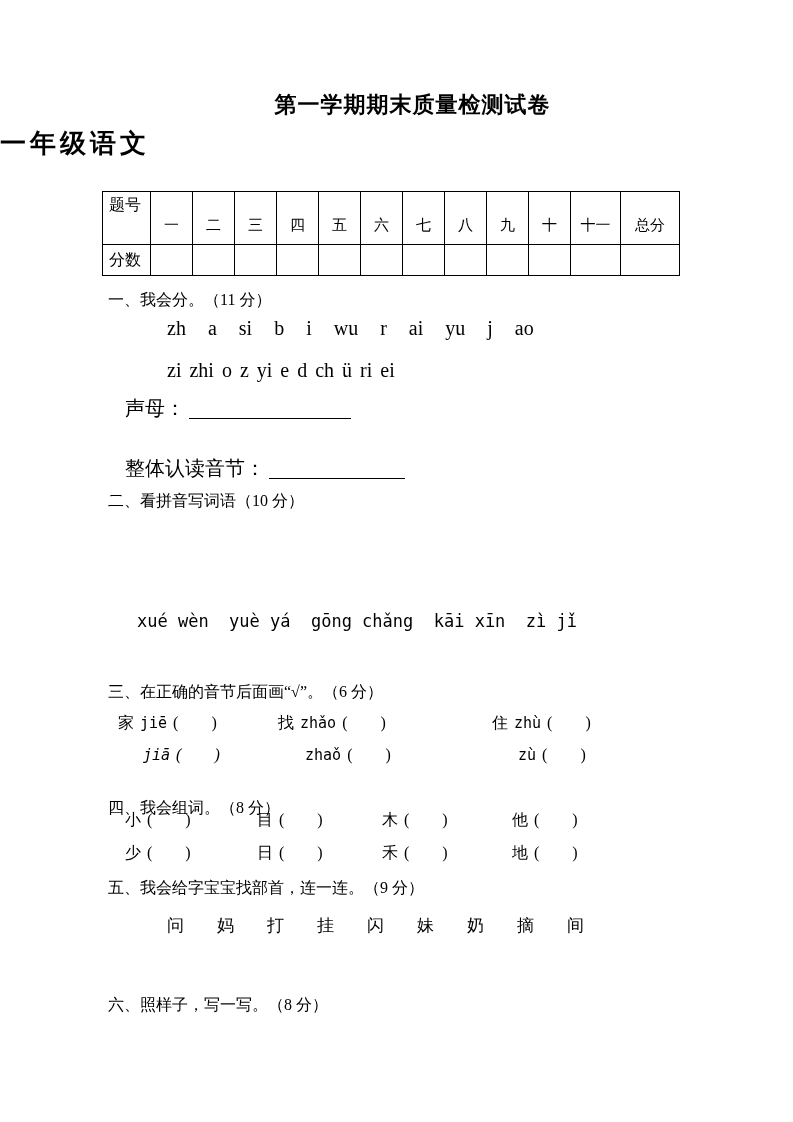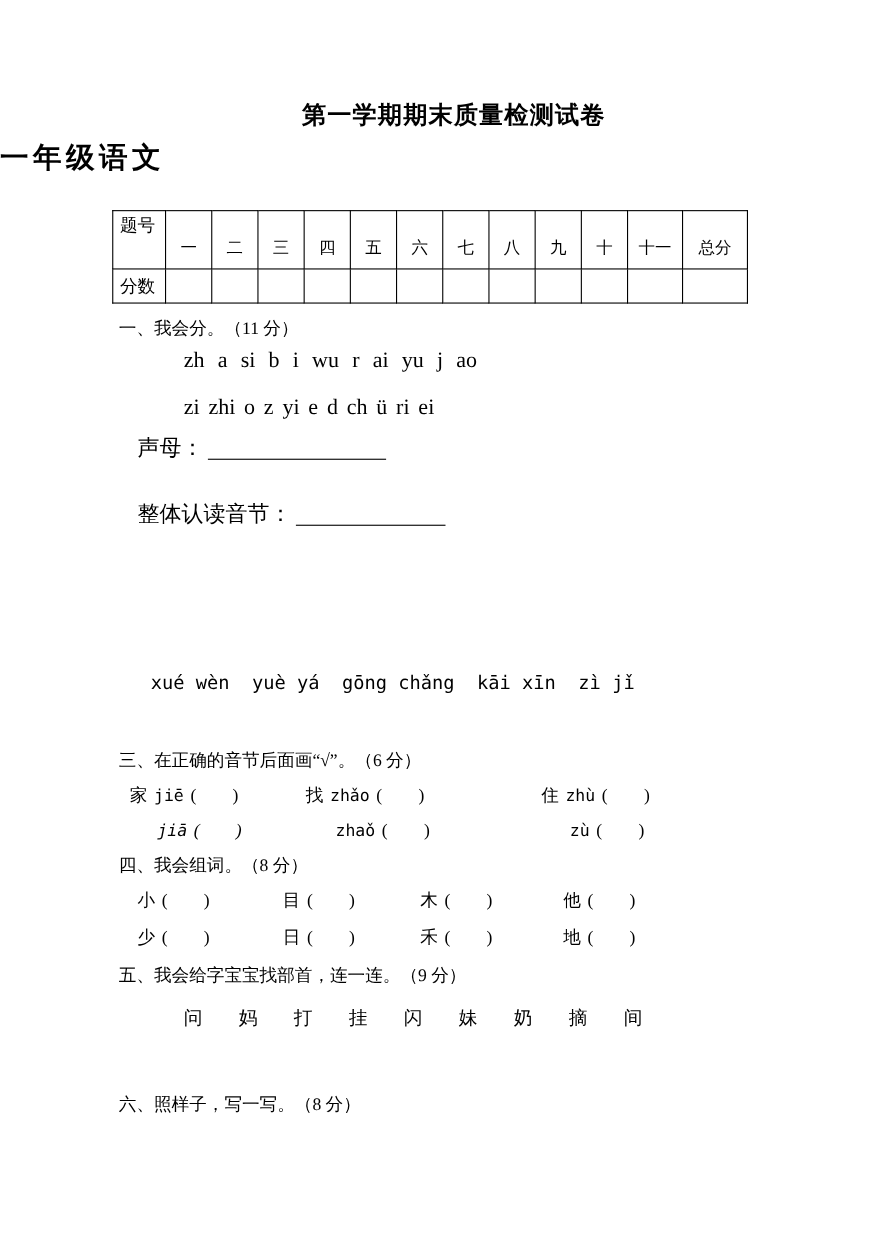--- a/index.html
+++ b/index.html
@@ -31,27 +31,27 @@
   table.score tr.r1 td{height:43px;vertical-align:bottom;padding-bottom:9px;}
   table.score tr.r1 td.lab{vertical-align:top;text-align:left;padding:3px 0 0 6px;font-size:16px;}
   table.score tr.r2 td{height:30px;vertical-align:middle;}
   table.score tr.r2 td.lab{text-align:left;padding-left:6px;font-size:16px;}
   col.c0{width:48px;} col.cn{width:42px;} col.c11{width:50px;} col.c12{width:59px;}
 
   .qh{position:absolute;font-size:16px;line-height:20px;white-space:nowrap;}
   .qh1{top:290px;left:108px;}
   .qh2{top:491px;left:108px;}
   .qh3{top:682px;left:108px;}
-  .qh4{top:778px;left:108px;}
+  .qh4{top:798px;left:108px;}
   .qh5{top:878px;left:108px;}
   .qh6{top:995px;left:108px;}
 
   .prow{position:absolute;display:flex;font-size:20px;line-height:24px;
         font-family:"Liberation Serif", serif;}
-  .prow1{top:316px;left:167px;gap:12px;}
+  .prow1{top:316px;left:167px;gap:22px;}
   .prow2{top:358px;left:167px;gap:8px;}
 
   .blankline{position:absolute;font-size:20px;line-height:22px;white-space:nowrap;}
   .bl1{top:397px;left:125px;}
   .bl2{top:427px;left:125px;}
   .bl3{top:457px;left:125px;}
   .uline{display:inline-block;border-bottom:1px solid #000;height:16px;vertical-align:-4px;margin-left:4px;}
   .u1{width:162px;} .u2{width:170px;} .u3{width:136px;}
 
   .wrow{position:absolute;display:flex;justify-content:space-between;
@@ -162,20 +162,21 @@
     <span>ri</span>
     <span>ei</span>
   </div>
   <div class="blankline bl1">
     <span>声母：</span><span class="uline u1"></span>
   </div>
   <div class="blankline bl3">
     <span>整体认读音节：</span><span class="uline u3"></span>
   </div>
 
+  <div class="qh qh2">二、看拼音写词语（10 分）</div>
   <div class="wrow wrow2">
     <span>xué wèn</span>
     <span>yuè yá</span>
     <span>gōng chǎng</span>
     <span>kāi xīn</span>
     <span>zì jǐ</span>
   </div>
 
   <div class="qh qh3">三、在正确的音节后面画“√”。（6 分）</div>
   <div class="absblock q3block">

